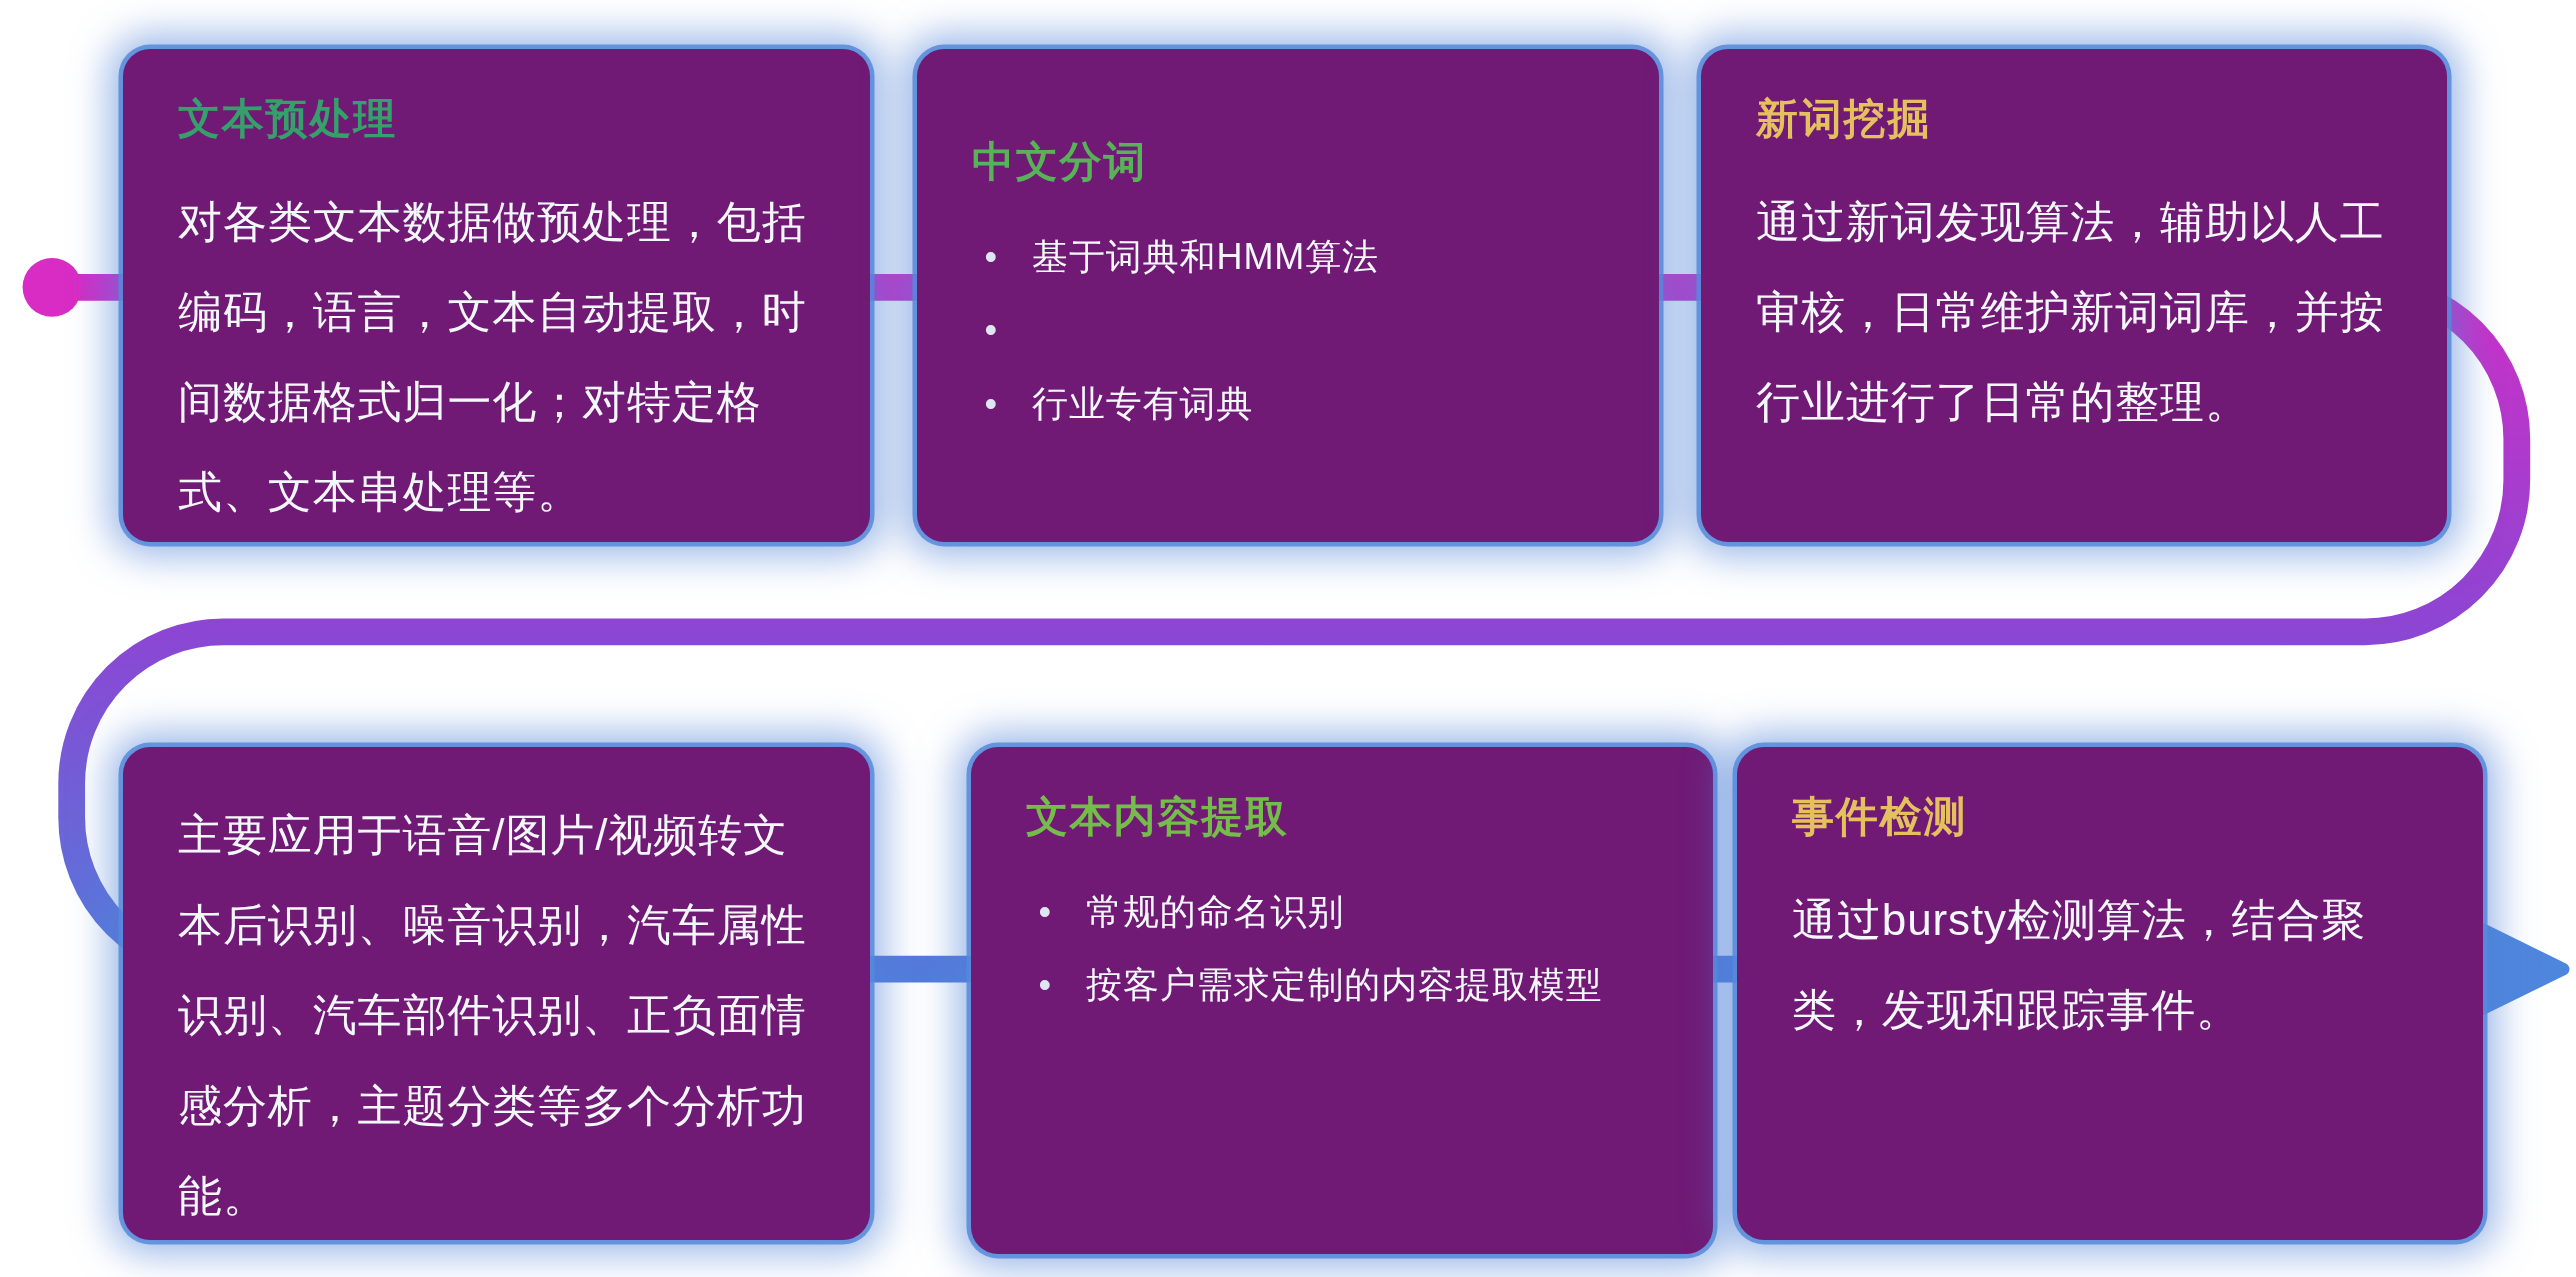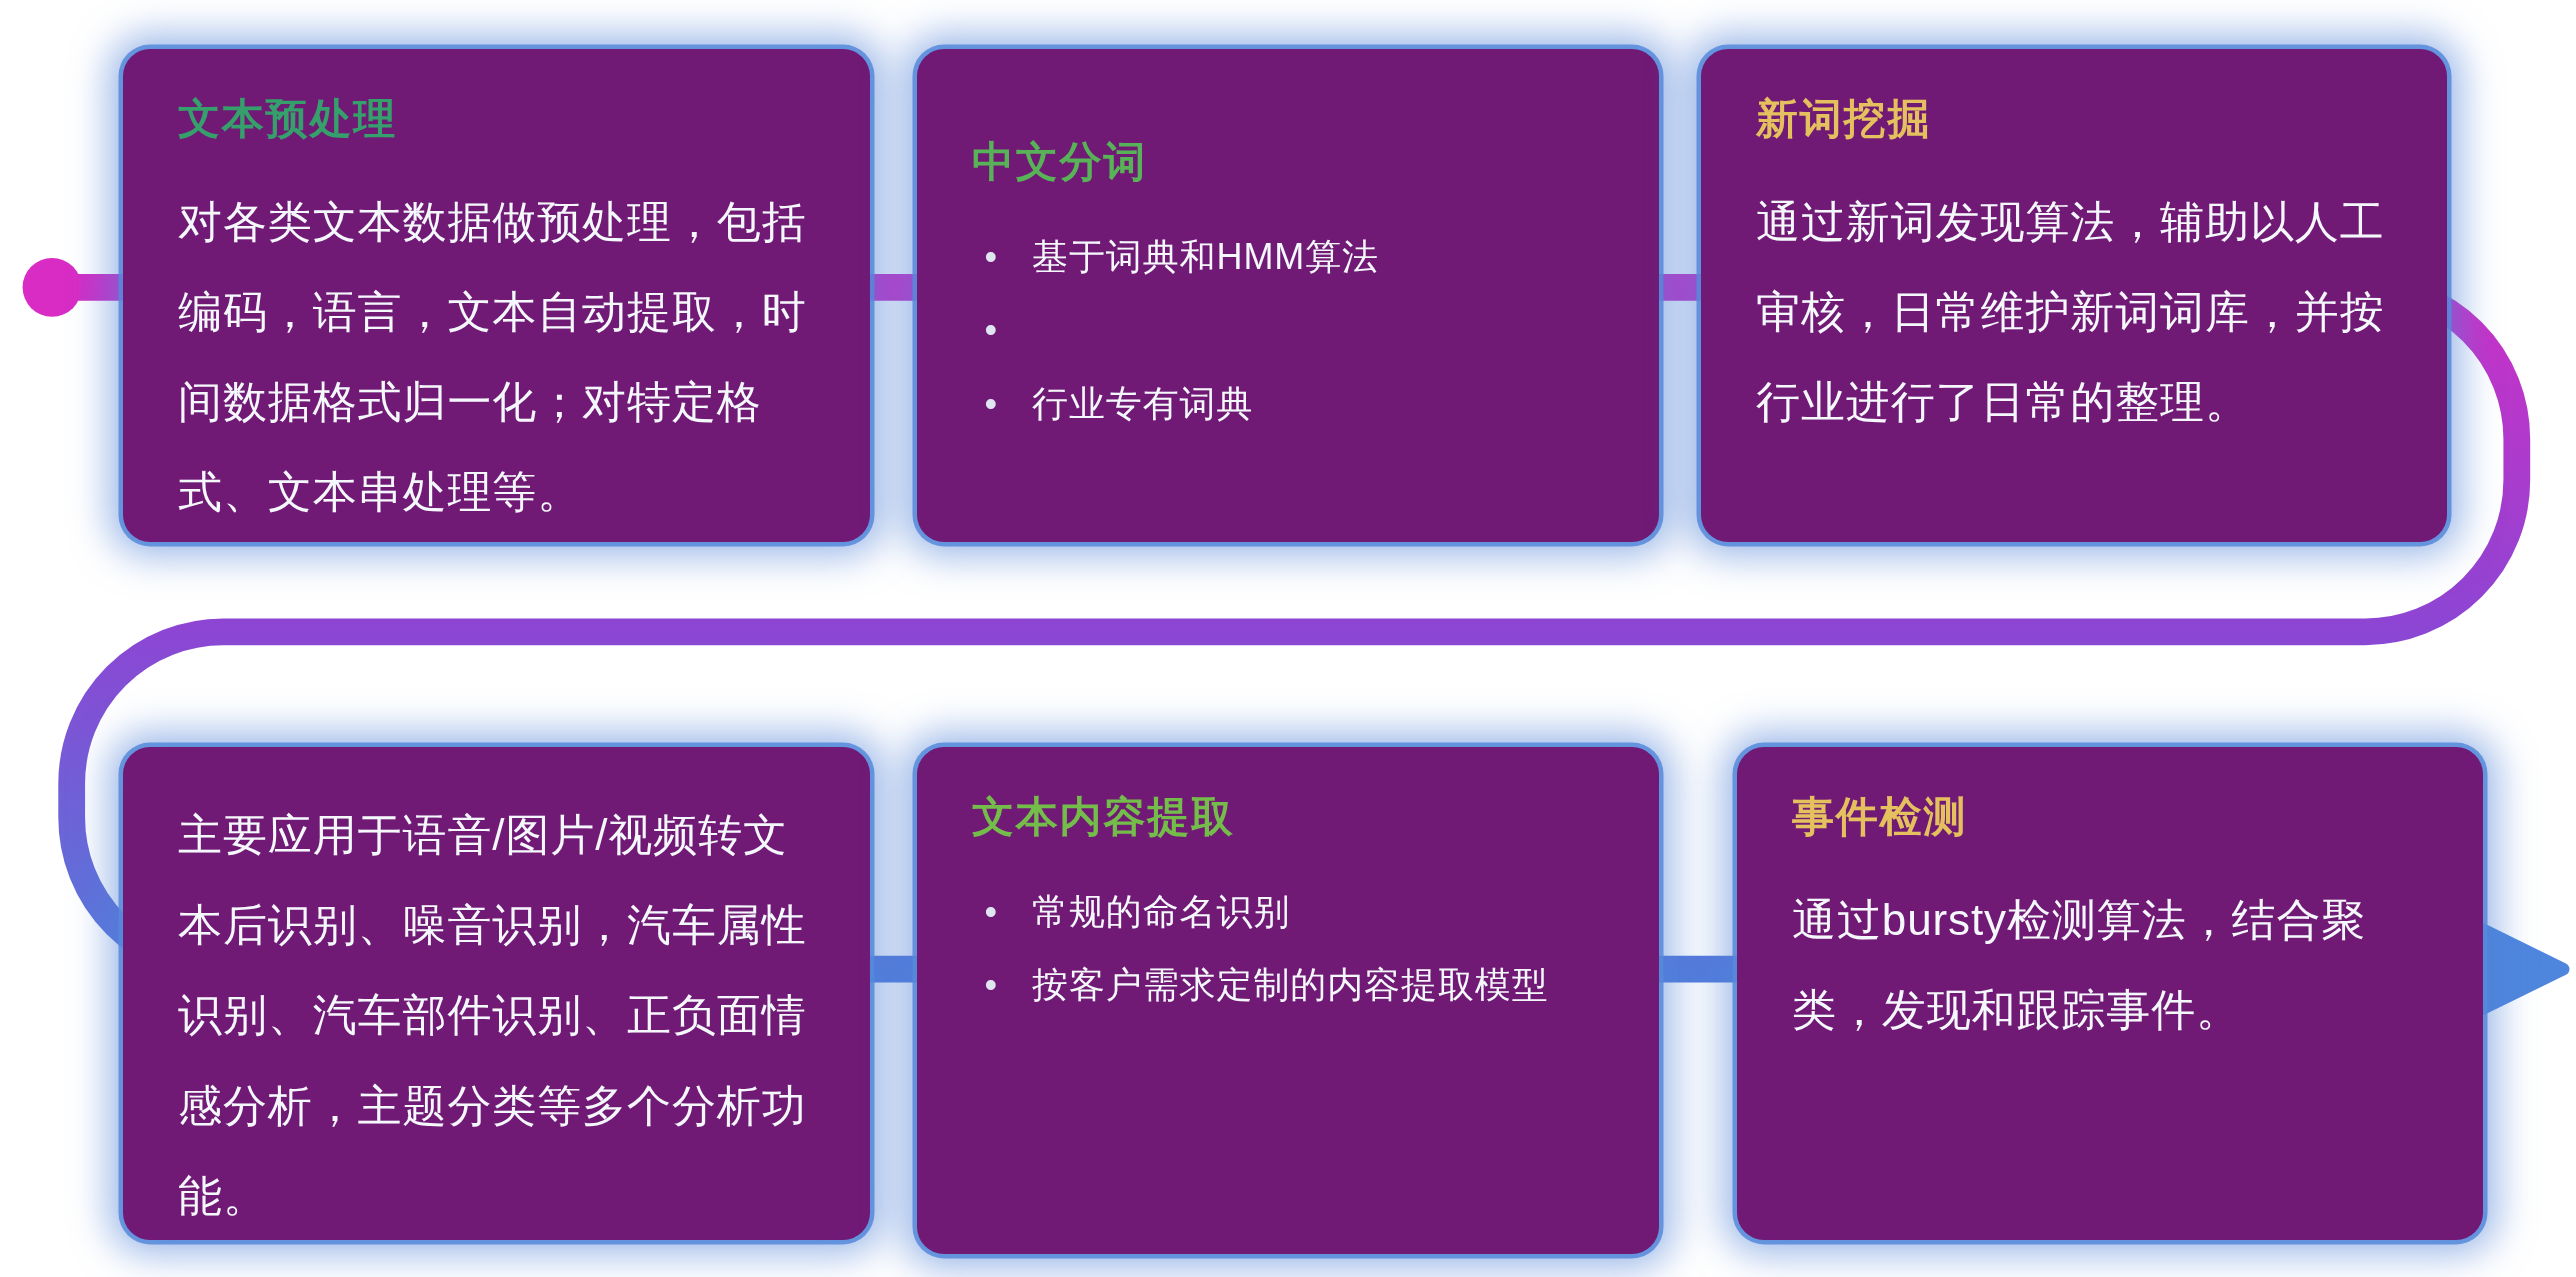--- a/index.html
+++ b/index.html
@@ -62,21 +62,21 @@
   ul.bullets li .bullet-dot {
     flex: 0 0 auto;
     margin-right: 34px;
     color: #dfe6f2;
   }
   
   .card-0 { left: 123px;  top: 49px;  width: 747px; height: 493px; }
   .card-1 { left: 917px; top: 49px;  width: 742px; height: 493px; }
   .card-2 { left: 1701px; top: 49px;  width: 746px; height: 493px; }
   .card-3 { left: 123px;  top: 747px; width: 747px; height: 493px; }
-  .card-4 { left: 917px; top: 747px; width: 742px; height: 507px; }
+  .card-4 { left: 971px; top: 747px; width: 742px; height: 507px; }
   .card-5 { left: 1701px; top: 747px; width: 746px; height: 493px; margin-left: 36px; }
 </style>
 </head>
 <body>
 
 <div class="canvas">
 
   <svg class="flow" viewBox="0 0 2886 1431" aria-hidden="true">
     <defs>
       <linearGradient id="flowGrad" gradientUnits="userSpaceOnUse" x1="0" y1="250" x2="0" y2="1150">

